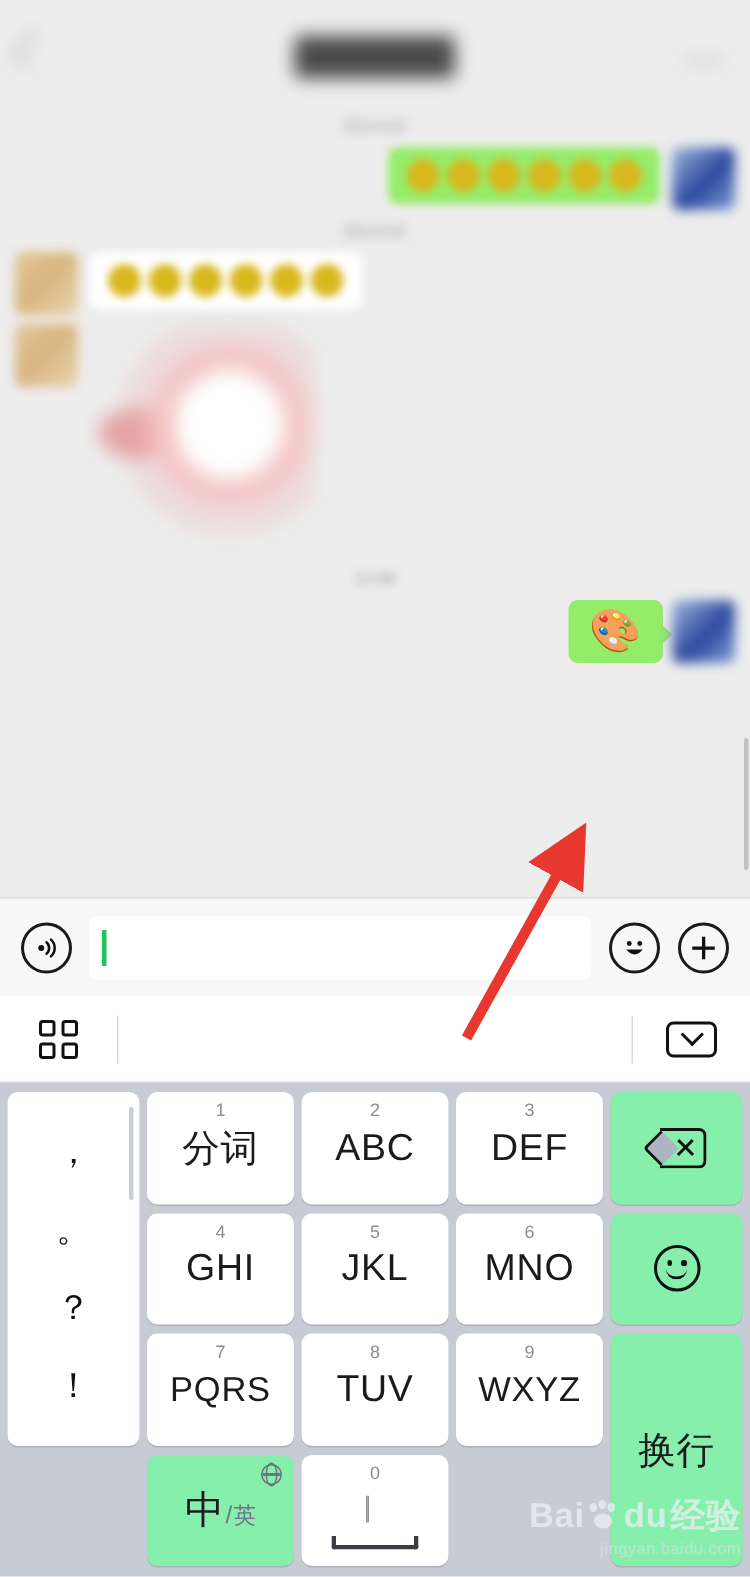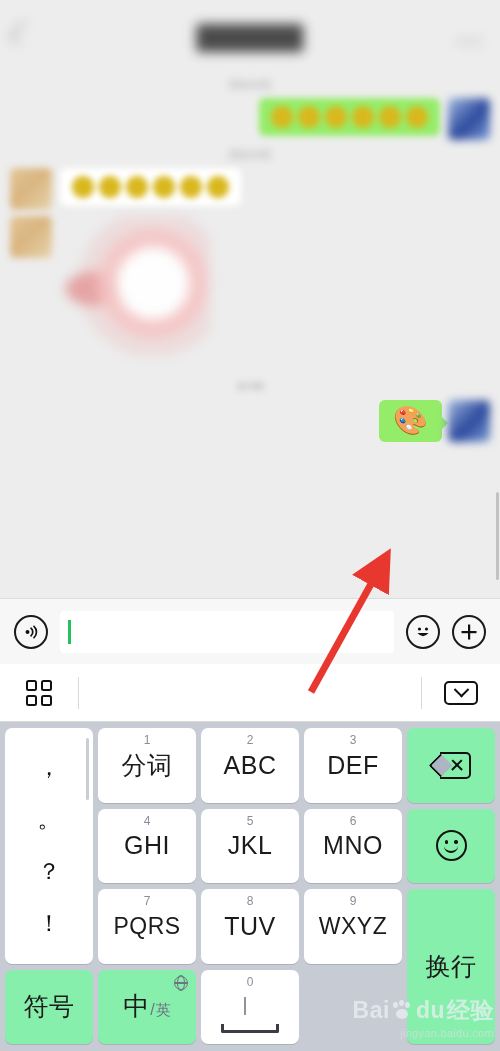--- a/index.html
+++ b/index.html
@@ -418,23 +418,20 @@
     </div>
     <div class="key" style="grid-column:3;grid-row:3">
       <span class="num">8</span>
       <span class="lbl">TUV</span>
     </div>
     <div class="key" style="grid-column:4;grid-row:3">
       <span class="num">9</span>
       <span class="lbl sm">WXYZ</span>
     </div>
 
-    <div class="key fn" style="grid-column:1;grid-row:4">
-      <span class="lbl cn">符号</span>
-    </div>
     <div class="key fn" style="grid-column:2;grid-row:4">
       <span class="globe"></span>
       <span class="zh-en">
         <span class="zh">中</span>
         <span class="sep">/</span>
         <span class="en">英</span>
       </span>
     </div>
     <div class="key key-space" style="grid-column:3;grid-row:4">
       <span class="num">0</span>

